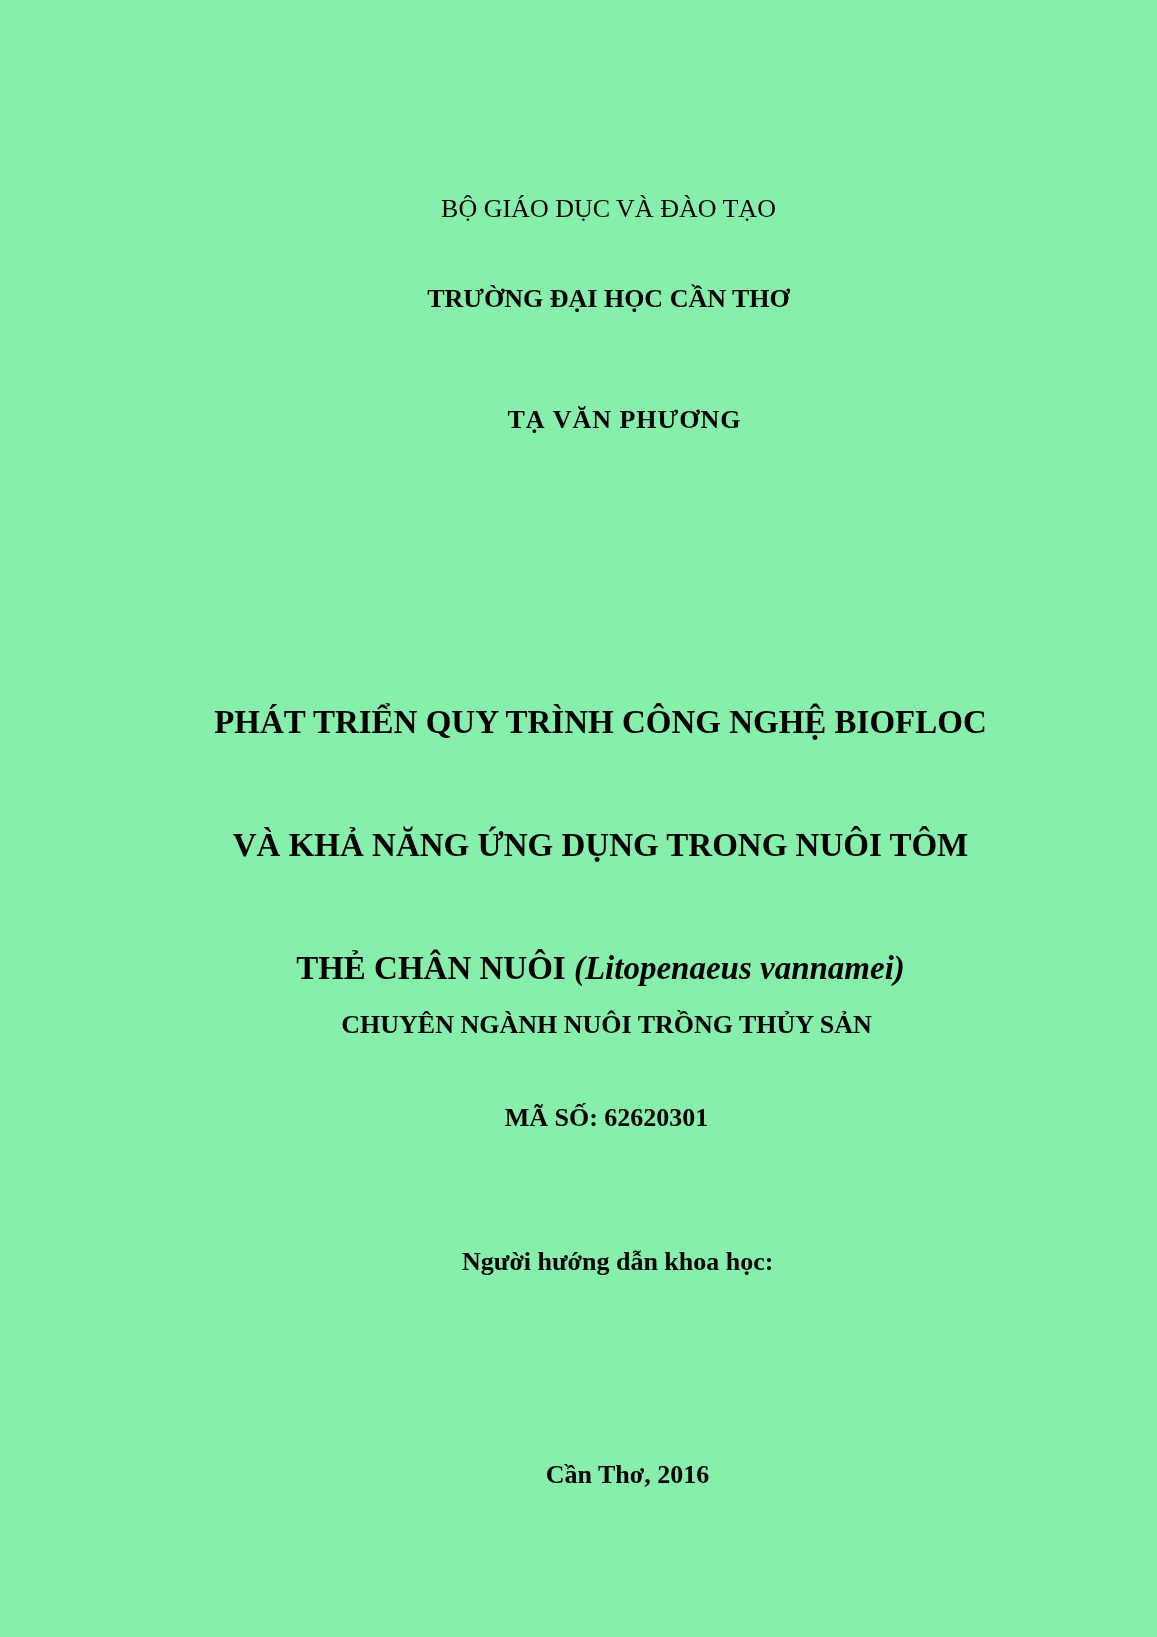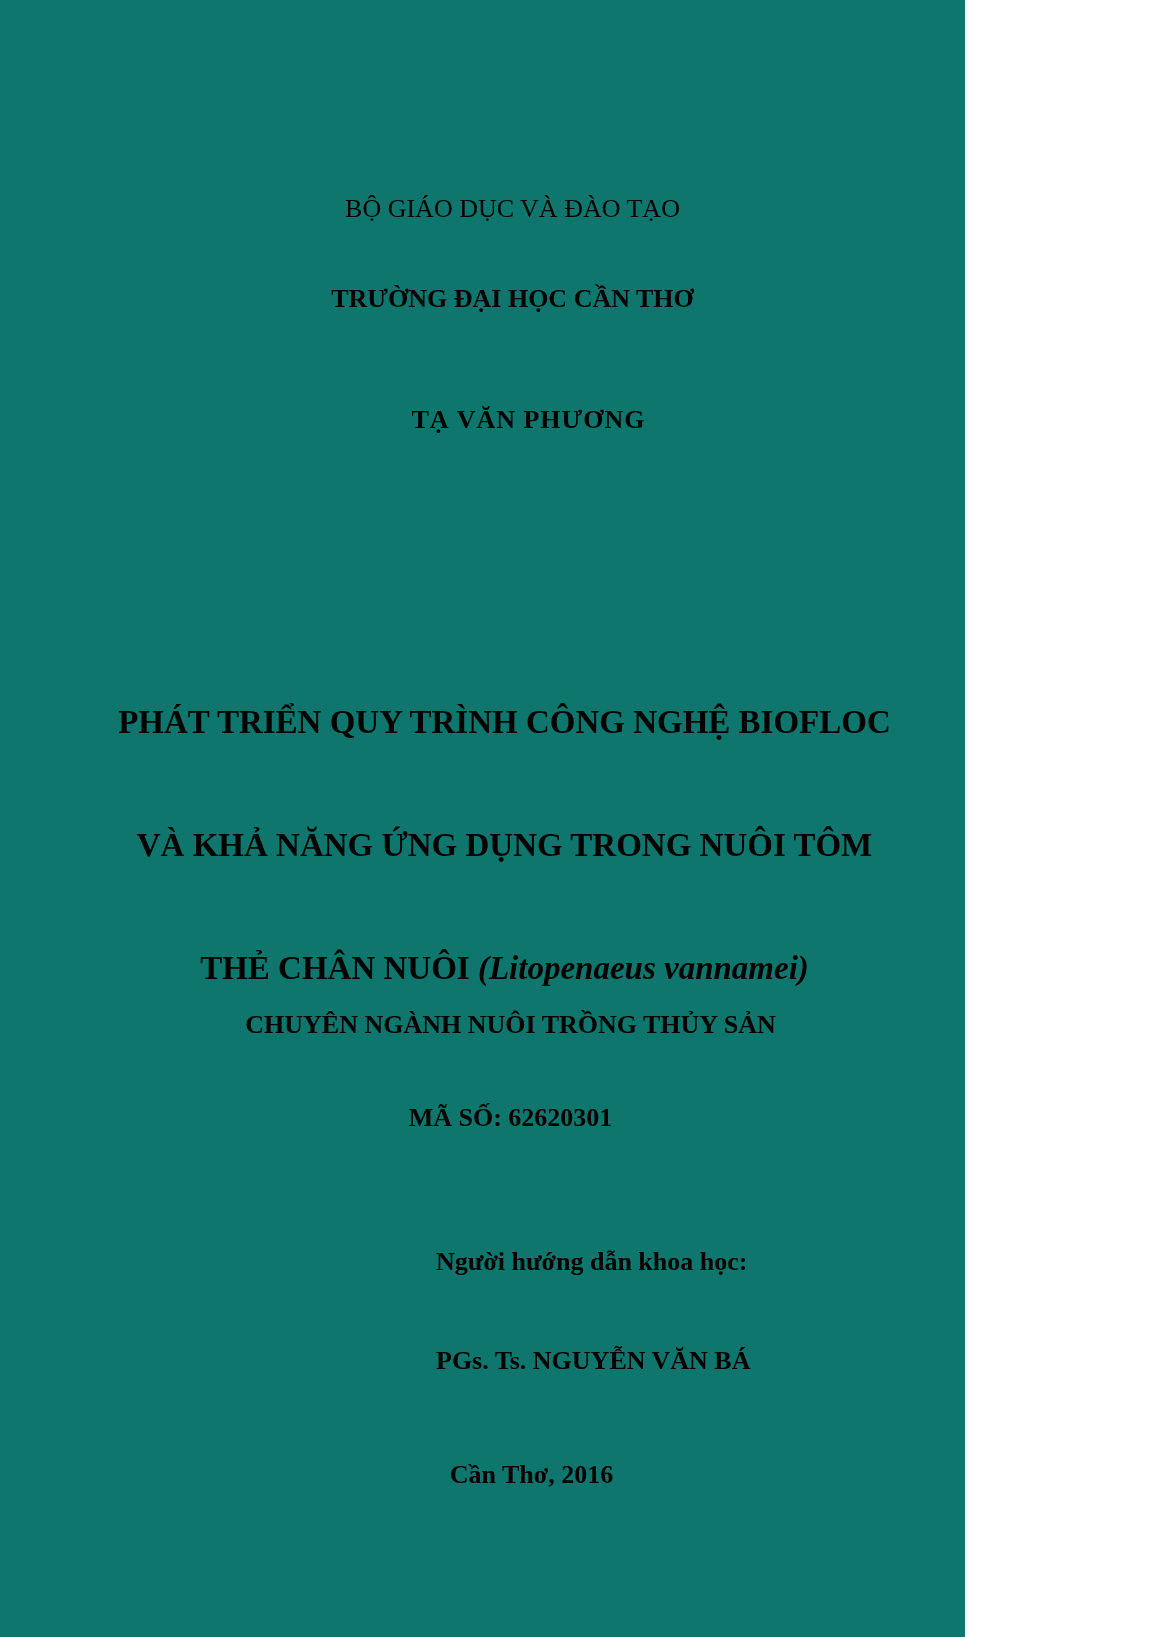--- a/index.html
+++ b/index.html
@@ -2,44 +2,44 @@
 <html><head>
 <meta charset="utf-8">
 <style>
   html, body {
     margin: 0;
     padding: 0;
     background: #ffffff;
   }
   .page {
     position: relative;
-    width: 965px;
+    width: 1157px;
     height: 1637px;
-    background: #0f766e;
+    background: #86efac;
     color: #000000;
     font-family: "Liberation Serif", "DejaVu Serif", serif;
     overflow: hidden;
   }
   .block {
     position: absolute;
     left: 0;
     right: 0;
     text-align: center;
     font-size: 26px;
     line-height: 30px;
     white-space: pre-wrap;
   }
   .bold { font-weight: bold; }
   .italic { font-style: italic; margin-top: 24px; }
 
   .header    { top: 134px;  transform: translateX(30px); }
   .author    { top: 405px;  transform: translateX(46px); letter-spacing: 1px; }
   .title     { top: 620px;  font-size: 33px; line-height: 41px; transform: translateX(22px); }
   .specialty { top: 947px;  line-height: 31px; transform: translateX(28px); }
-  .advisors  { top: 1179px; left: 436px; right: auto; text-align: left; line-height: 33px; }
+  .advisors  { top: 1179px; left: 462px; right: auto; text-align: left; line-height: 33px; }
   .footer    { top: 1460px; transform: translateX(49px); }
 </style>
 </head>
 <body>
 
 <div class="page">
 
   <div class="block header">
     <div>BỘ GIÁO DỤC VÀ ĐÀO TẠO</div>
     <div class="bold">TRƯỜNG ĐẠI HỌC CẦN THƠ</div>
@@ -53,18 +53,17 @@
     <div><span>THẺ CHÂN NUÔI </span><span class="italic">(Litopenaeus vannamei)</span></div>
   </div>
 
   <div class="block specialty bold">
     <div>CHUYÊN NGÀNH NUÔI TRỒNG THỦY SẢN</div>
     <div>MÃ SỐ: 62620301</div>
   </div>
 
   <div class="block advisors bold">
     <div>Người hướng dẫn khoa học:</div>
-    <div>PGs. Ts. NGUYỄN VĂN BÁ</div>
   </div>
 
   <div class="block footer bold">Cần Thơ, 2016</div>
 
 </div>
 
 </body></html>

